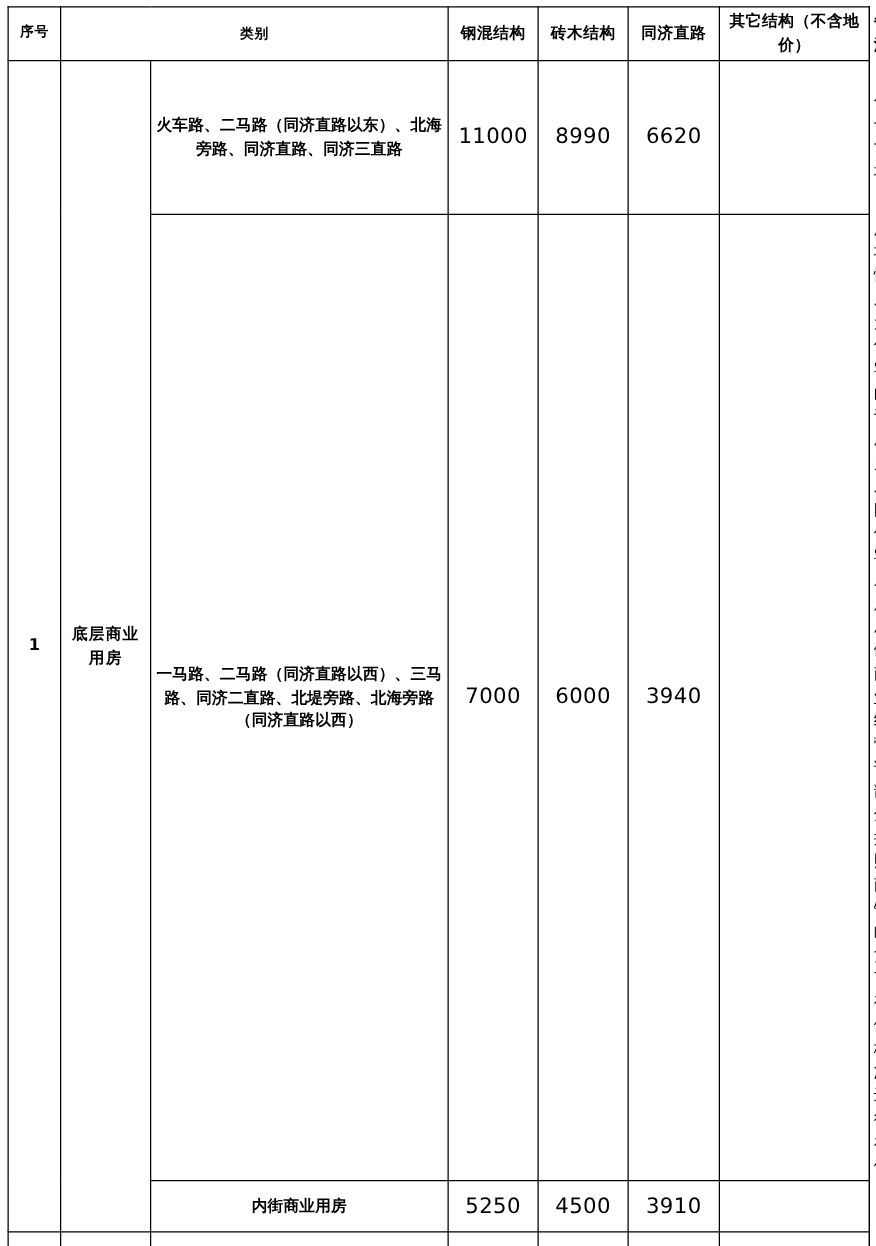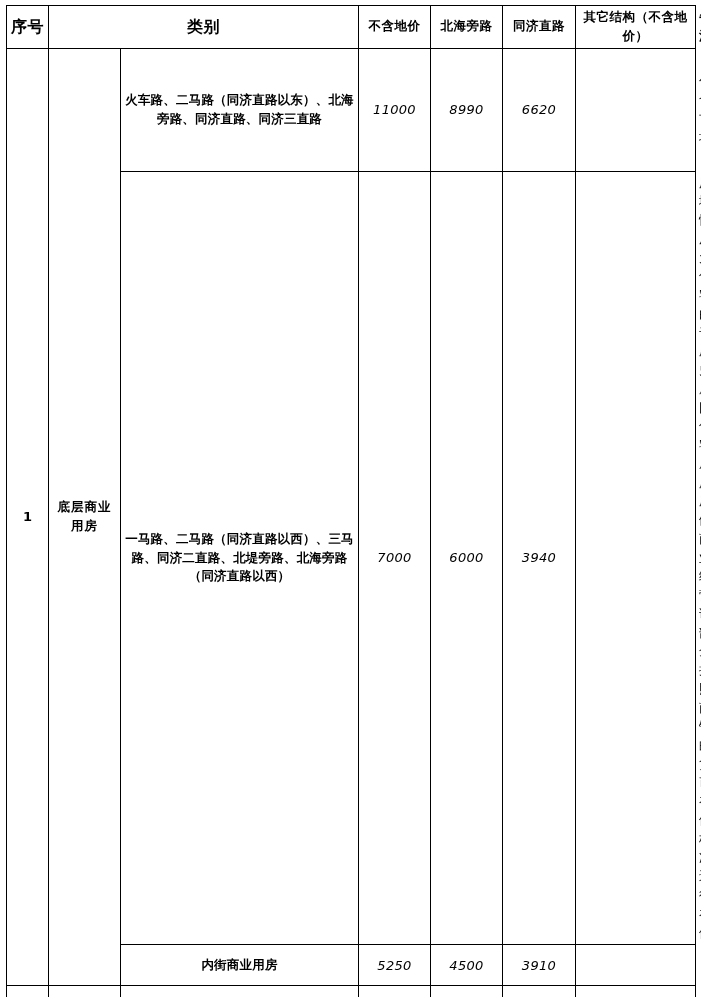--- a/index.html
+++ b/index.html
@@ -28,21 +28,21 @@
   table.main td {
     border: 1px solid #000000;
     text-align: center;
     vertical-align: middle;
     padding: 2px 3px;
     line-height: 1.5;
     word-break: break-all;
   }
   .hdr {
     font-weight: bold;
-    font-size: 16px;
+    font-size: 11px;
     letter-spacing: 0.5px;
     font-family: Liberation Serif, serif;
   }
   .hdr-sm {
     font-weight: bold;
     font-size: 12.5px;
     letter-spacing: 0.5px;
   }
   .idx {
     font-weight: bold;
@@ -52,23 +52,22 @@
     font-weight: bold;
     letter-spacing: 1px;
     line-height: 1.9;
     margin-top: 37px;
   }
   .subcat {
     letter-spacing: 0.5px;
     line-height: 1.8;
   }
   .num {
-    font-size: 13px;
+    font-size: 17px;
     letter-spacing: 0.3px;
-    font-style: italic;
   }
   .desc {
     text-align: center;
     line-height: 1.75;
     letter-spacing: 0.2px;
     padding: 4px 4px;
     font-weight: bold;
   }
   .remark {
     line-height: 1.8;
@@ -90,22 +89,22 @@
       <col style="width:72px">
       <col style="width:72px">
       <col style="width:73px">
       <col style="width:120px">
     </colgroup>
 
     <tbody>
         <tr>
       <td colspan="1" class="hdr" style="line-height:1.35;">序号</td>
       <td colspan="3" class="hdr">类别</td>
-      <td class="hdr-sm">不含地价</td>
-      <td class="hdr-sm">北海旁路</td>
+      <td class="hdr-sm">钢混结构</td>
+      <td class="hdr-sm">砖木结构</td>
       <td class="hdr-sm">同济直路</td>
       <td class="hdr-sm">其它结构（不含地价）</td>
       <td class="hdr-sm">备注</td>
     </tr>
 
     <tr class="tall-row">
       <td rowspan="3" class="idx">1</td>
       <td rowspan="3" class="cat">底层商业用房</td>
       <td colspan="2" class="desc">火车路、二马路（同济直路以东）、北海旁路、同济直路、同济三直路</td>
       <td class="num">11000</td>

